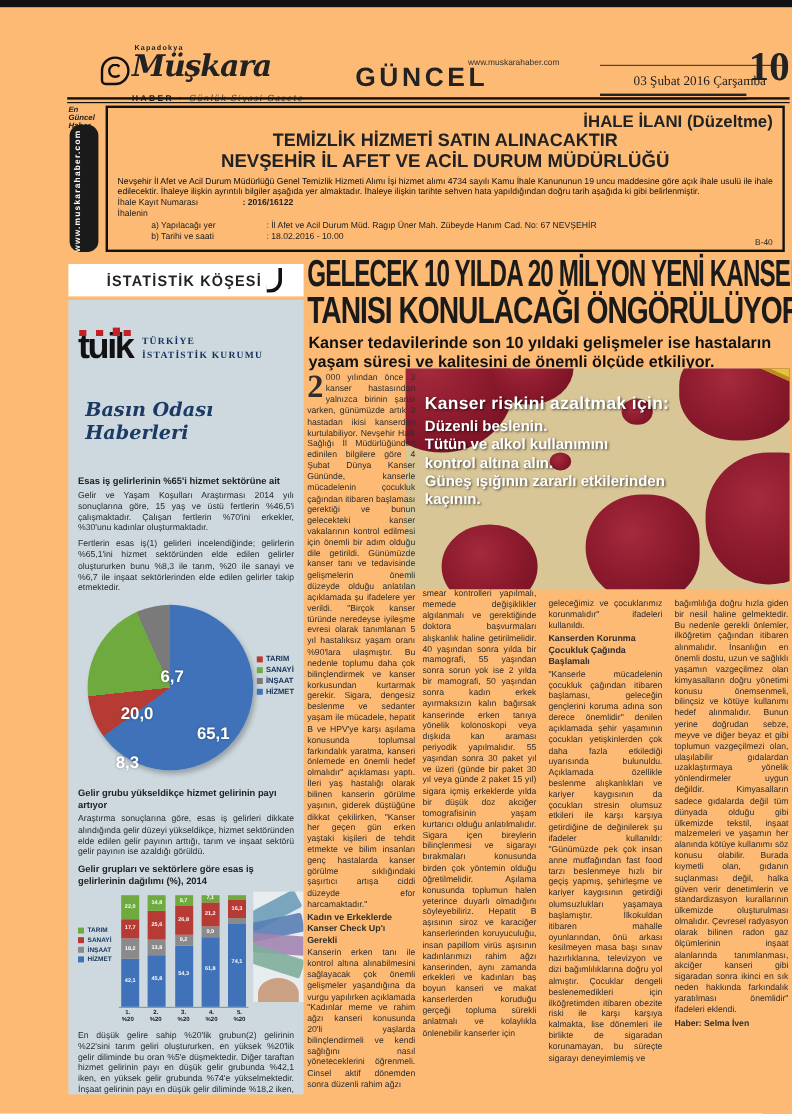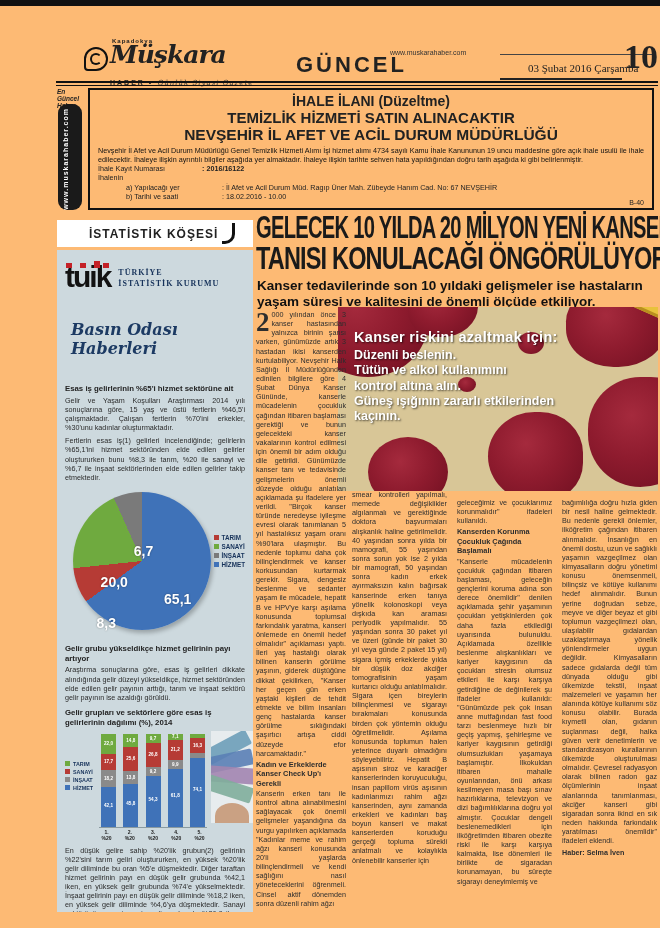--- a/index.html
+++ b/index.html
@@ -30,36 +30,36 @@
 
   
   #strip-label{left:57px;top:88px;width:28px;font-size:6.5px;font-weight:bold;font-style:italic;line-height:1.1;}
   #strip-bar{left:58px;top:104px;width:24px;height:106px;background:#1a1a1a;border-radius:9px;}
   #strip-bar span{position:absolute;left:4px;top:4px;writing-mode:vertical-rl;transform:rotate(180deg);
         color:#fff;font-size:7px;font-weight:bold;letter-spacing:1px;}
 
   
   #ihale{left:88px;top:88px;width:566px;height:122px;border:2px solid #111;box-sizing:border-box;
         padding:3px 8px 2px 8px;}
-  #ihale .t1{text-align:center;font-weight:bold;font-size:14px;line-height:16px;}
+  #ihale .t1{text-align:right;font-weight:bold;font-size:14px;line-height:16px;}
   #ihale .t2{text-align:center;font-weight:bold;font-size:15px;line-height:17px;}
   #ihale .t3{text-align:center;font-weight:bold;font-size:15.5px;line-height:18px;}
   #ihale .body{font-size:7.2px;line-height:1.25;text-align:justify;margin-top:2px;color:#111;}
   #ihale .row{display:flex;font-size:7.2px;line-height:1.3;}
   #ihale .row .lbl{font-weight:normal;width:104px;flex:none;}
   #ihale .row.indent .lbl{margin-left:28px;width:96px;}
   #ihale .code{position:absolute;right:8px;bottom:2px;font-size:7px;}
 
   
   #stat-banner{left:57px;top:220px;width:196px;height:27px;background:#fff;display:flex;align-items:center;}
   #stat-banner .txt{font-size:12px;font-weight:800;letter-spacing:1px;transform:scaleY(1.05);margin-left:32px;}
   #stat-banner .hook{width:10px;height:18px;border-right:3px solid #111;border-bottom:3px solid #111;
         border-radius:0 0 10px 0;margin-left:4px;}
   #panel{left:57px;top:250px;width:196px;height:662px;background:#cdd9de;box-sizing:border-box;
-        padding:8px 8px 4px 8px;overflow:hidden;}
+        padding:20px 8px 4px 8px;overflow:hidden;}
   #tuik-row{display:flex;align-items:flex-start;}
   #tuik-mark{position:relative;font-weight:800;font-size:30px;line-height:26px;letter-spacing:-2px;
         color:#121212;margin-top:6px;}
   #tuik-mark i{position:absolute;background:#c42127;width:6px;height:5px;top:-1px;font-style:normal;}
   #tuik-mark i.c1{left:1px;} #tuik-mark i.c2{left:15px;} #tuik-mark i.c3{left:29px;height:7px;top:-3px;} #tuik-mark i.c4{left:38px;}
   #tuik-org{margin-left:8px;margin-top:10px;font-family:"Liberation Serif",serif;color:#16325a;
         font-weight:bold;font-size:8px;letter-spacing:1px;line-height:1.35;}
   #press-title{font-family:"DejaVu Serif",serif;font-style:italic;font-weight:bold;color:#1c3a63;
         font-size:16px;margin:30px 0 26px 6px;}
   .ph{font-size:7.8px;font-weight:bold;color:#222;margin:6px 0 2px 0;line-height:1.25;}

